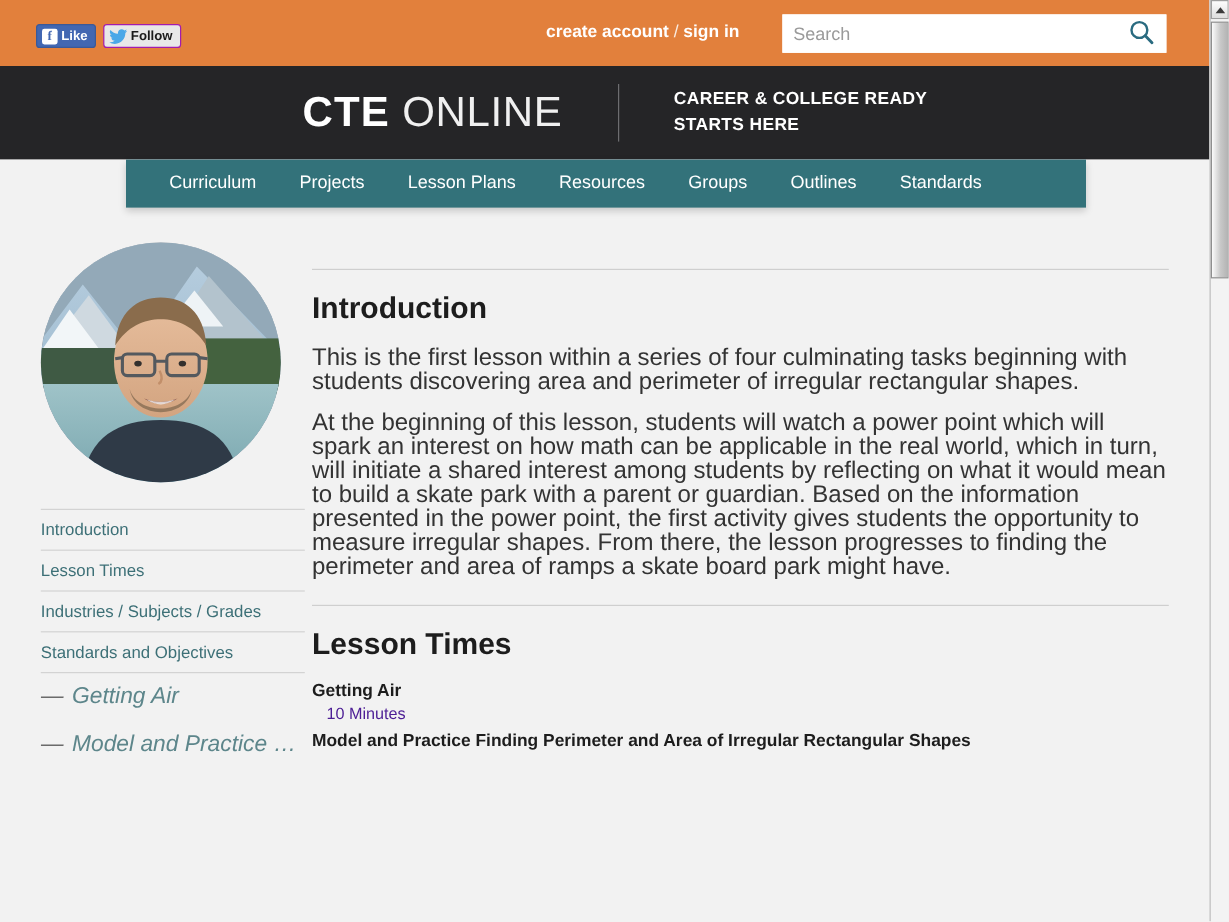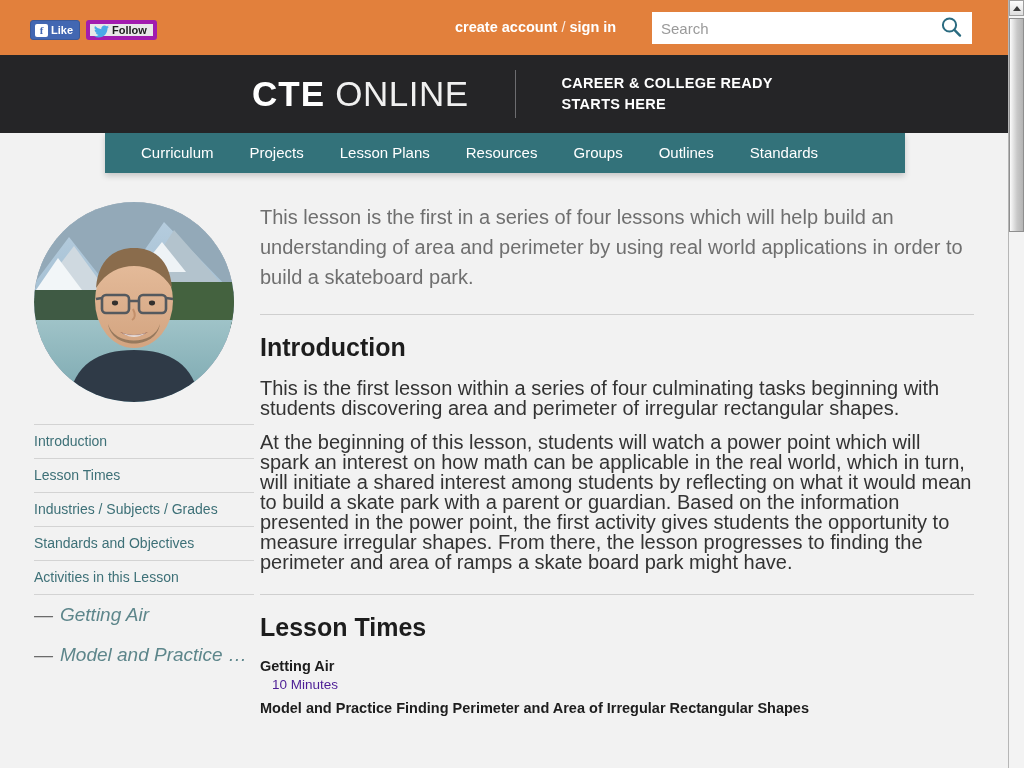--- a/index.html
+++ b/index.html
@@ -68,21 +68,21 @@
     font-size: 11px;
     font-weight: bold;
     text-align: center;
     line-height: 13px;
     border-radius: 2px;
     font-family: "Liberation Serif", serif;
   }
   .tw-follow {
     background: #e8e8e8;
     color: #1b1b1b;
-    border: 4px solid #a21caf;
+    border: 1px solid #a21caf;
   }
   .tw-glyph { display: inline-block; width: 15px; height: 13px; }
 
   .account-links {
     position: absolute;
     left: 455px; top: 19px;
     font-size: 14.5px;
     font-weight: bold;
     color: #ffffff;
     white-space: nowrap;
@@ -466,33 +466,31 @@
               <path d="M99 107 q4 8 -1 11" fill="none" stroke="#c28f6a" stroke-width="2"></path>
             </g>
           </svg>
         </div>
 
         <div class="toc">
           <a class="toc-item" href="#">Introduction</a>
           <a class="toc-item" href="#">Lesson Times</a>
           <a class="toc-item" href="#">Industries / Subjects / Grades</a>
           <a class="toc-item" href="#">Standards and Objectives</a>
-          <a class="toc-item" href="#">Activities in this Lesson</a>
           <a class="toc-sub" href="#">
             <span class="dash">—</span><span>Getting Air</span>
           </a>
           <a class="toc-sub" href="#">
             <span class="dash">—</span><span>Model and Practice Finding Pe.</span>
           </a>
         </div>
       </div>
 
       <div class="main">
 
-        <p class="lead">This lesson is the first in a series of four lessons which will help build an understanding of area and perimeter by using real world applications in order to build a skateboard park.</p>
 
         <hr class="hr">
 
         <h2 class="sec-head">Introduction</h2>
         <p class="para">This is the first lesson within a series of four culminating tasks beginning with students discovering area and perimeter of irregular rectangular shapes.</p>
         <p class="para">At the beginning of this lesson, students will watch a power point which will spark an interest on how math can be applicable in the real world, which in turn, will initiate a shared interest among students by reflecting on what it would mean to build a skate park with a parent or guardian. Based on the information presented in the power point, the first activity gives students the opportunity to measure irregular shapes. From there, the lesson progresses to finding the perimeter and area of ramps a skate board park might have.</p>
 
         <hr class="hr">
 
         <h2 class="sec-head">Lesson Times</h2>

